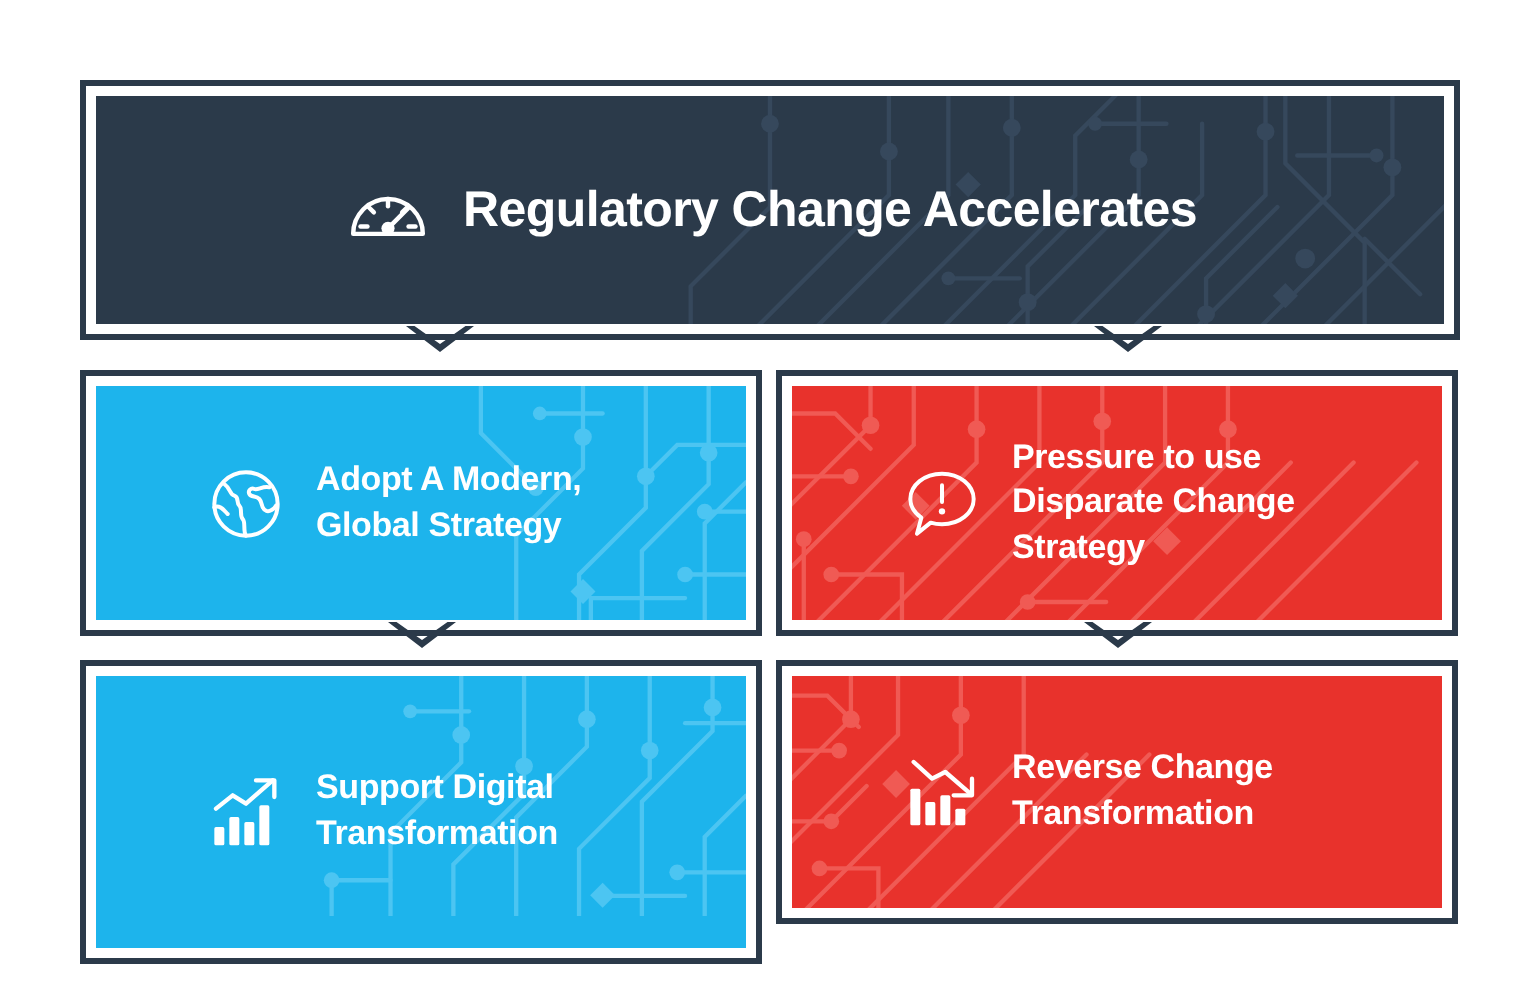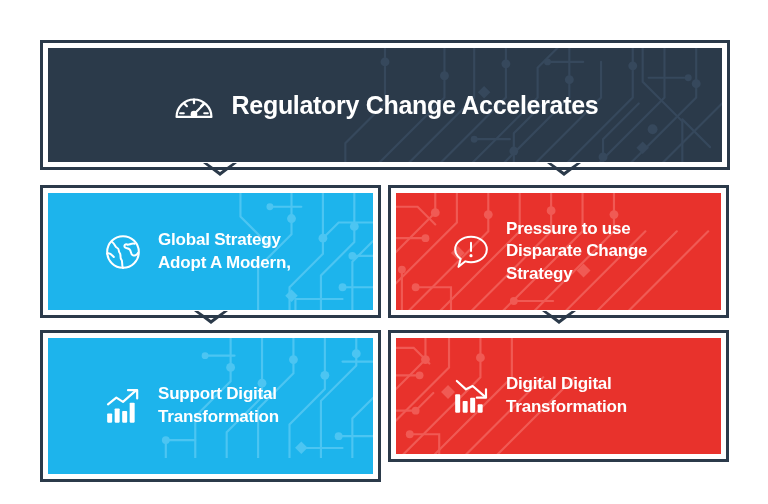--- a/index.html
+++ b/index.html
@@ -214,22 +214,22 @@
       <div class="quad-row">
         <svg class="icon" width="40" height="40" viewBox="0 0 48 48">
           <g stroke="#ffffff" stroke-width="2.4" fill="none" stroke-linecap="round" stroke-linejoin="round">
             <circle cx="24" cy="24" r="19"></circle>
             <path d="M11 12 C15 15 14 18 17 19 C20 20 18 23 20 25 C22 27 20 31 22 33 C24 35 22 40 24 43"></path>
             <path d="M38 14 C34 13 31 16 29 15 C27 14 25 16 26 18 C27 20 30 19 32 21 C34 23 33 27 36 28 C38 29 41 27 42 25"></path>
             <path d="M5 26 C8 24 11 28 13 30"></path>
           </g>
         </svg>
         <div class="quad-title">
+          <div>Adopt A Modern,</div>
           <div>Global Strategy</div>
-          <div>Adopt A Modern,</div>
         </div>
       </div>
     </div>
     <svg class="notch single" viewBox="0 0 34 14">
       <path d="M0 0 L17 13 L34 0 L34 -3 L17 9 L0 -3 Z" fill="#2b3a4a"></path>
     </svg>
   </div>
 
   <div class="card quad red" id="card-tr">
     <div class="card-inner">
@@ -370,20 +370,20 @@
             <rect x="14" y="30" width="6" height="14" rx="1"></rect>
             <rect x="23" y="26" width="6" height="18" rx="1"></rect>
             <rect x="32" y="34" width="6" height="10" rx="1"></rect>
           </g>
           <g stroke="#ffffff" stroke-width="2.6" fill="none" stroke-linecap="round" stroke-linejoin="round">
             <path d="M7 6 L18 16 L26 12 L41 25"></path>
             <path d="M31 26 L42 26 L42 16"></path>
           </g>
         </svg>
         <div class="quad-title">
-          <div>Digital Digital</div>
+          <div>Reverse Change</div>
           <div>Transformation</div>
         </div>
       </div>
     </div>
   </div>
 
 </div>
 
 </body></html>

